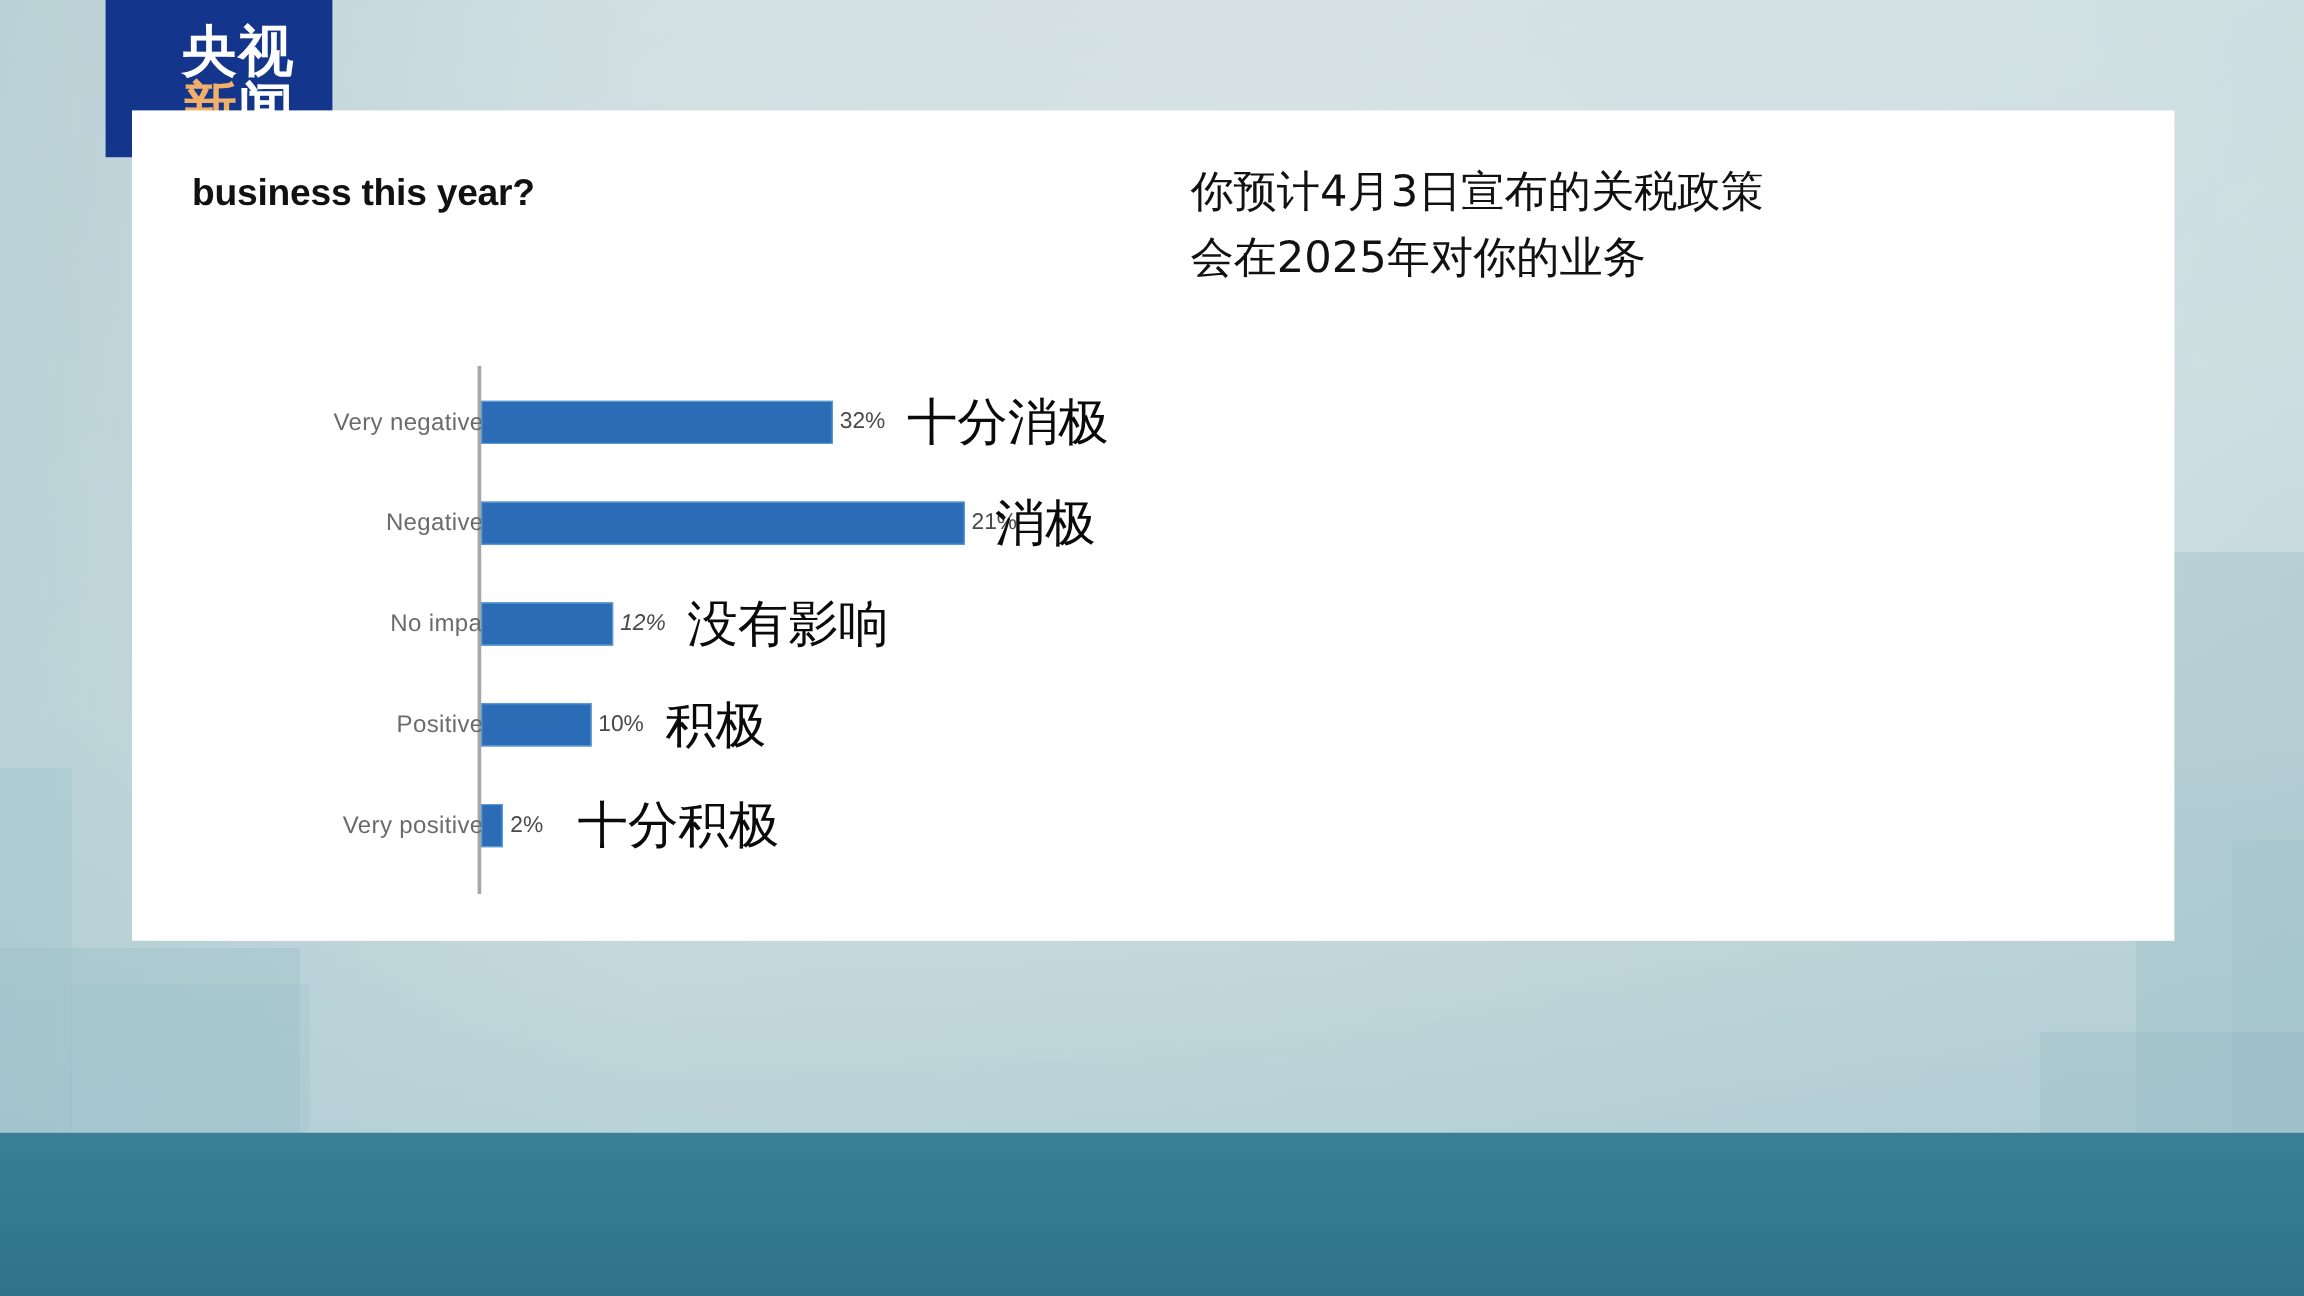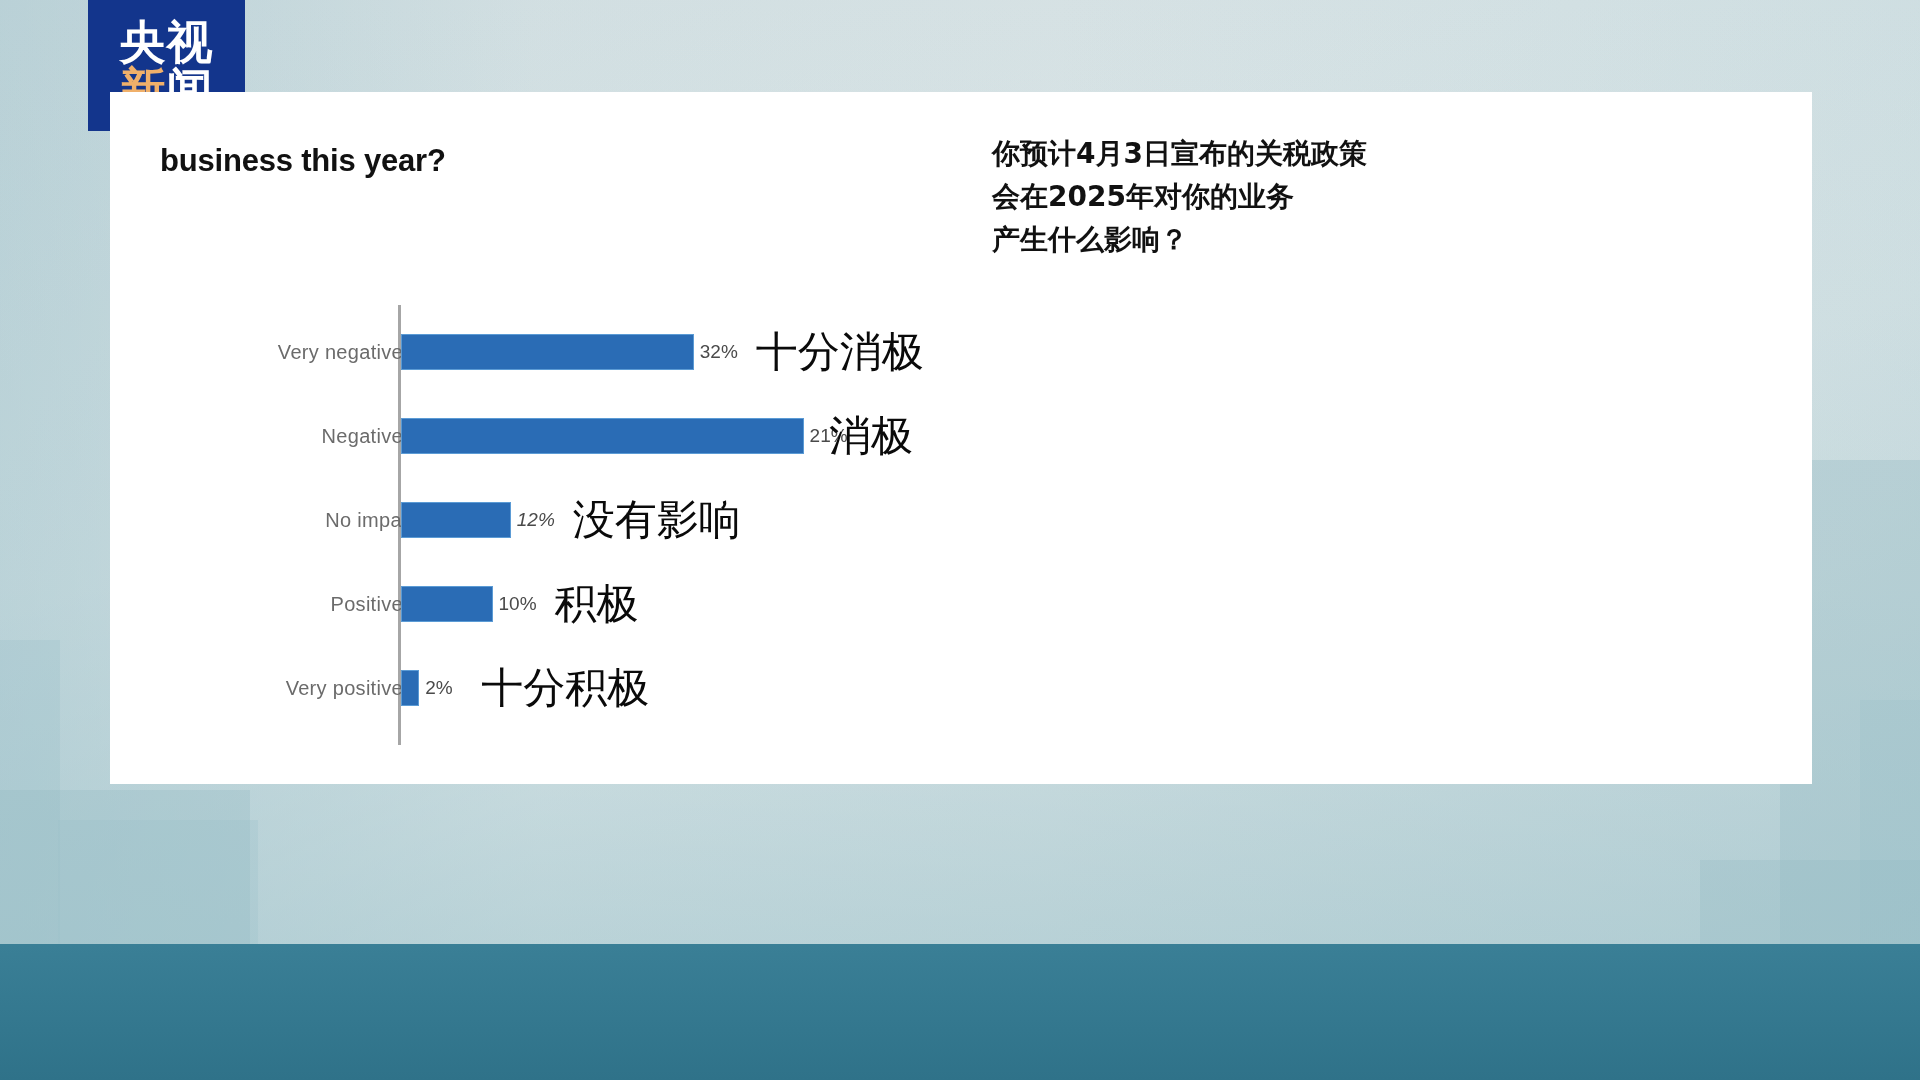--- a/index.html
+++ b/index.html
@@ -30,20 +30,21 @@
   .bld{position:absolute;background:rgba(140,180,191,.38);}
   .bld.l2{background:rgba(150,188,198,.30);}
   .bld.l3{background:rgba(131,174,187,.30);}
 
   
   .logo{
     position:absolute;left:88px;top:0;width:157px;height:131px;
     background:#13358c;
     display:flex;flex-direction:column;align-items:center;justify-content:center;
     font-family:"DejaVu Sans","Liberation Sans",sans-serif;
+    padding-left:32px;
   }
   .logo-row{font-size:46px;font-weight:bold;line-height:1.02;letter-spacing:1px;}
   .logo-row.r1{color:#ffffff;}
   .logo-row.r2 .c1{color:#f0b06a;}
   .logo-row.r2 .c2{color:#ffffff;}
 
   
   .card{
     position:absolute;left:110px;top:92px;width:1702px;height:692px;
     background:#ffffff;
@@ -51,21 +52,21 @@
 
   
   .chart-title{
     position:absolute;left:160px;top:138px;width:600px;
     font-size:31px;font-weight:bold;line-height:1.48;
     color:#111111;letter-spacing:-.2px;
   }
   .cn-question{
     position:absolute;left:992px;top:133px;width:700px;
     font-family:"DejaVu Sans","Liberation Sans",sans-serif;
-    font-size:28px;line-height:1.53;color:#111111;font-weight:bold;
+    font-size:36px;line-height:1.53;color:#111111;
   }
 
   
   .chart{position:absolute;left:160px;top:300px;width:1000px;height:460px;}
   .axis{
     position:absolute;left:238px;top:5px;width:3px;height:440px;
     background:#a6a6a6;
   }
   .row{position:absolute;left:0;height:52px;width:1000px;}
   .cat-label{
@@ -112,21 +113,20 @@
 
   <div class="card"></div>
 
   <div class="chart-title">
     <div>business this year?</div>
   </div>
 
   <div class="cn-question">
     <div>你预计4月3日宣布的关税政策</div>
     <div>会在2025年对你的业务</div>
-    <div>产生什么影响？</div>
   </div>
 
   <div class="chart">
     <div class="axis"></div>
 
     <div class="row" style="top:26px;">
       <div class="cat-label">Very negatively</div>
       <div class="bar" style="width: 292.8px; background: rgb(42, 108, 181); border-color: rgb(91, 155, 213);"></div>
       <div class="bar-value" style="left: 539.8px;">32%</div>
       <div class="cn-label" style="left: 595.8px; text-align: center;">十分消极</div>

